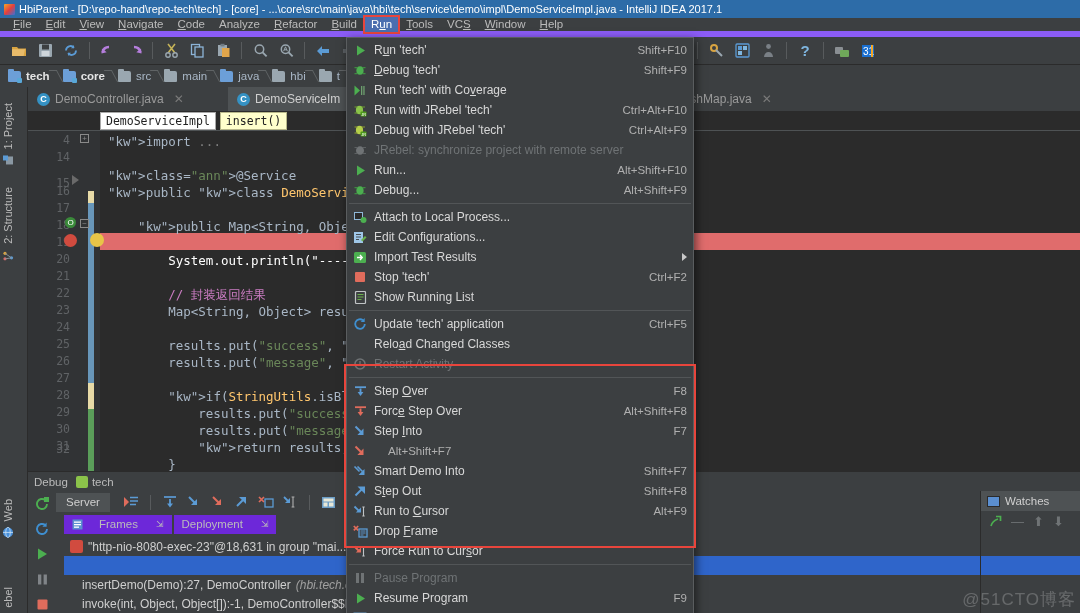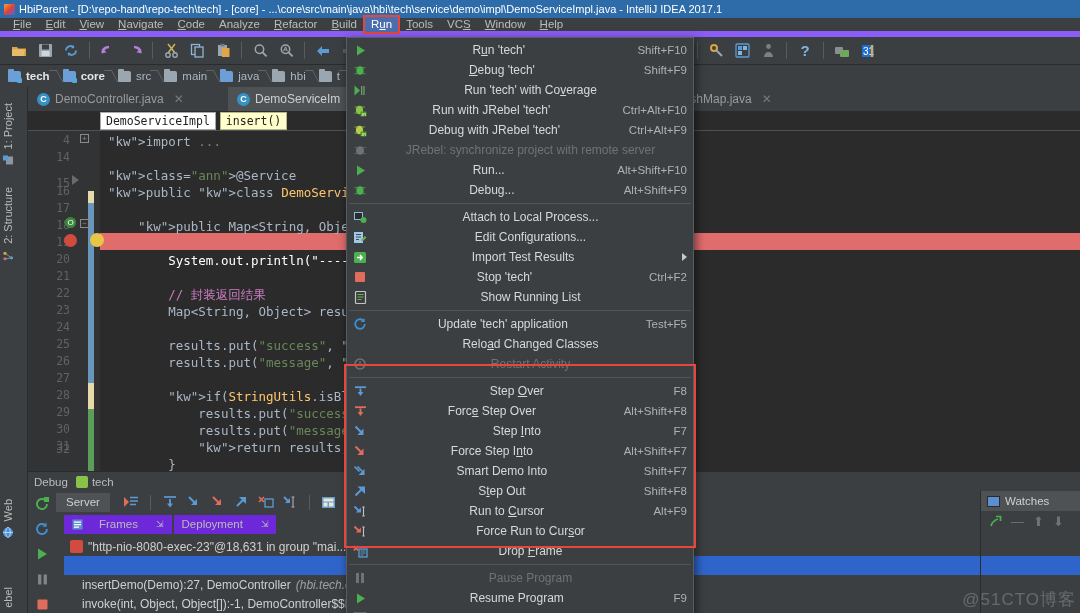--- a/index.html
+++ b/index.html
@@ -227,21 +227,20 @@
   .menu {
     position: absolute; left: 346px; top: 37px; width: 348px;
     background: #3c3f41; border: 1px solid #5a5d5f;
     box-shadow: 2px 3px 9px rgba(0,0,0,0.55);
     padding: 2px 0; z-index: 50;
   }
   .mrow {
     display: flex; align-items: center; height: 20px;
     padding: 0 6px 0 4px; font-size: 12px; color: #d8d8d8;
     position: relative;
-    text-align: center;
   }
   .mrow.dis { color: #6f7375; }
   .mrow .licon { width: 18px; height: 16px; margin-right: 5px; flex:none;
                  display:flex; align-items:center; justify-content:center; }
   .mrow .mlabel { flex: 1; white-space: nowrap; }
   .mrow .mlabel u { text-decoration: underline; }
   .mrow .mkey { color: #b0b0b0; font-size: 11.5px; margin-left: 14px; white-space: nowrap; }
   .mrow .arrow {
     width: 0; height: 0; margin-left: 10px;
     border-left: 5px solid #c8c8c8; border-top: 4px solid transparent;
@@ -897,21 +896,21 @@
       </div>
       <div class="msep"></div>
       <div class="mrow">
         <span class="licon">
           <svg width="14" height="14" viewBox="0 0 14 14">
             <path d="M11.8 7a4.8 4.8 0 1 1-1.8-3.7" stroke="#3f8fd0" stroke-width="1.8" fill="none"></path>
             <path d="M11.7 1v4.1H7.7z" fill="#3f8fd0"></path>
           </svg>
         </span>
         <span class="mlabel">Update 'tech' application</span>
-        <span class="mkey">Test+F5</span>
+        <span class="mkey">Ctrl+F5</span>
       </div>
       <div class="mrow">
         <span class="licon"></span>
         <span class="mlabel">Relo<u>a</u>d Changed Classes</span>
       </div>
       <div class="mrow dis">
         <span class="licon">
           <svg width="14" height="14" viewBox="0 0 14 14">
             <circle cx="7" cy="7" r="5" fill="none" stroke="#6f7375" stroke-width="1.6"></circle>
             <path d="M7 4v3.2l2.2 1.4" stroke="#6f7375" stroke-width="1.3" fill="none"></path>
@@ -952,21 +951,20 @@
         <span class="mlabel">Step <u>I</u>nto</span>
         <span class="mkey">F7</span>
       </div>
       <div class="mrow">
         <span class="licon">
           <svg width="15" height="13" viewBox="0 0 15 13">
             <path d="M2.5 1.5l5.5 5.5" stroke="#e06c5c" stroke-width="1.9"></path>
             <path d="M10.5 3.5v6.4H4.4z" fill="#e06c5c"></path>
           </svg>
         </span>
-        <span class="mlabel">Force Step I<u>n</u>to</span>
         <span class="mkey">Alt+Shift+F7</span>
       </div>
       <div class="mrow">
         <span class="licon">
           <svg width="15" height="13" viewBox="0 0 15 13">
             <path d="M1.5 1.5l5 5M4.5 1.5l5 5" stroke="#5b9bd5" stroke-width="1.6"></path>
             <path d="M11.5 4v6H5.6z" fill="#5b9bd5"></path>
           </svg>
         </span>
         <span class="mlabel">Smart Demo Into</span>
@@ -989,36 +987,36 @@
             <path d="M8 2.5v5H2.8z" fill="#5b9bd5"></path>
             <path d="M10.5 2v9M9.3 2h2.4M9.3 11h2.4" stroke="#c0c4c6" stroke-width="1.1"></path>
           </svg>
         </span>
         <span class="mlabel">Run to <u>C</u>ursor</span>
         <span class="mkey">Alt+F9</span>
       </div>
       <div class="mrow">
         <span class="licon">
           <svg width="15" height="13" viewBox="0 0 15 13">
+            <path d="M0.8 1l4.4 4.4M5.2 1L0.8 5.4" stroke="#e06c5c" stroke-width="1.7"></path>
+            <rect x="6" y="4" width="8" height="8" fill="none" stroke="#5b9bd5" stroke-width="1.3"></rect>
+            <path d="M7.5 6h5M7.5 8h5M7.5 10h3" stroke="#5b9bd5" stroke-width="0.9"></path>
+          </svg>
+        </span>
+        <span class="mlabel">Drop <u>F</u>rame</span>
+      </div>
+      <div class="mrow">
+        <span class="licon">
+          <svg width="15" height="13" viewBox="0 0 15 13">
             <path d="M1.5 1.5l4.5 4.5" stroke="#e06c5c" stroke-width="1.8"></path>
             <path d="M8 2.5v5H2.8z" fill="#e06c5c"></path>
             <path d="M10.5 2v9M9.3 2h2.4M9.3 11h2.4" stroke="#c0c4c6" stroke-width="1.1"></path>
           </svg>
         </span>
         <span class="mlabel">Force Run to Cur<u>s</u>or</span>
-      </div>
-      <div class="mrow">
-        <span class="licon">
-          <svg width="15" height="13" viewBox="0 0 15 13">
-            <path d="M0.8 1l4.4 4.4M5.2 1L0.8 5.4" stroke="#e06c5c" stroke-width="1.7"></path>
-            <rect x="6" y="4" width="8" height="8" fill="none" stroke="#5b9bd5" stroke-width="1.3"></rect>
-            <path d="M7.5 6h5M7.5 8h5M7.5 10h3" stroke="#5b9bd5" stroke-width="0.9"></path>
-          </svg>
-        </span>
-        <span class="mlabel">Drop <u>F</u>rame</span>
       </div>
       <div class="msep"></div>
       <div class="mrow dis">
         <span class="licon">
           <svg width="12" height="12" viewBox="0 0 12 12">
             <rect x="2" y="1" width="3" height="10" fill="#6f7375"></rect>
             <rect x="7" y="1" width="3" height="10" fill="#6f7375"></rect>
           </svg>
         </span>
         <span class="mlabel">Pause Program</span>

